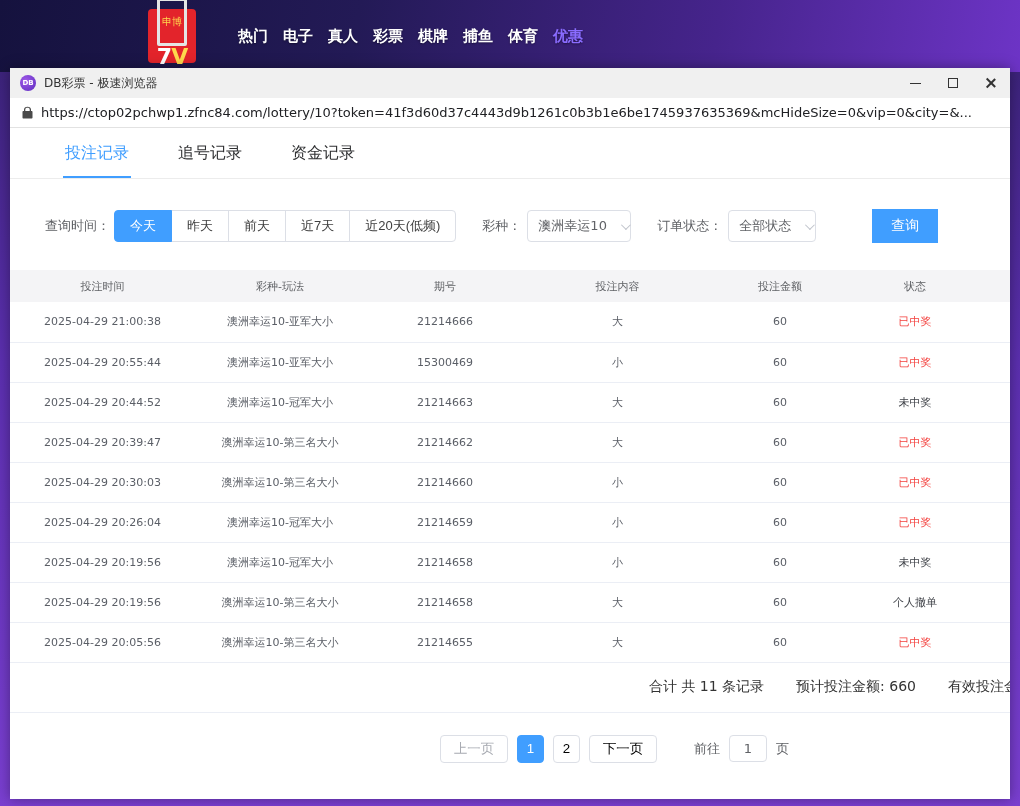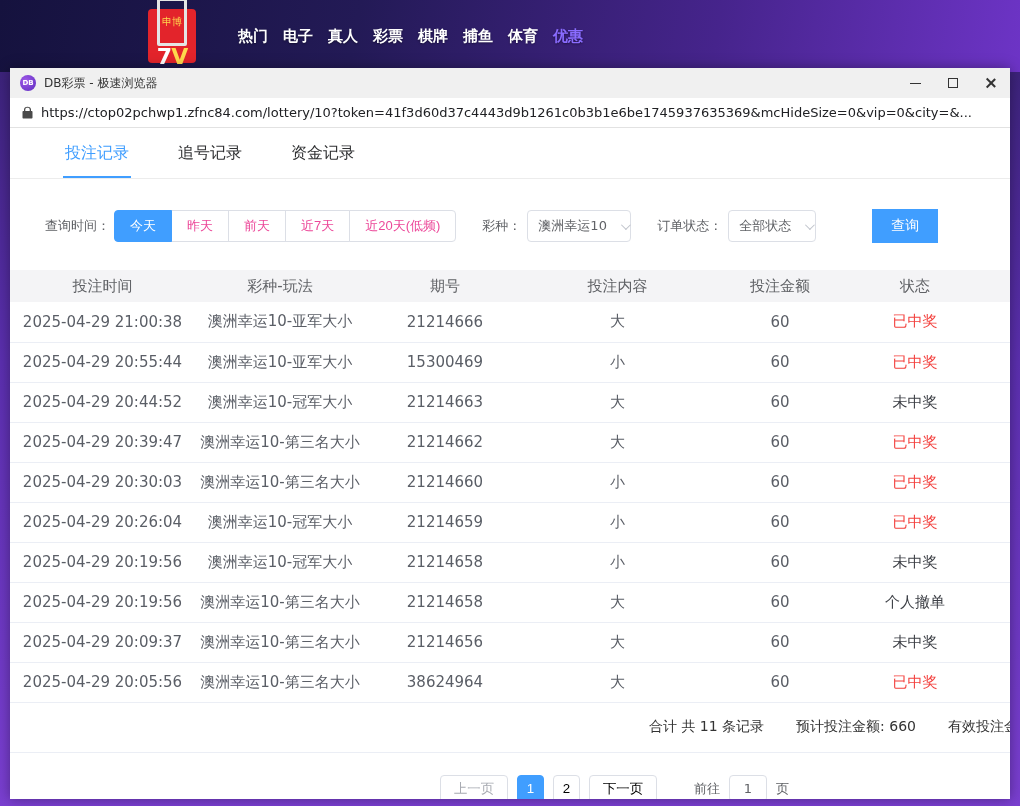--- a/index.html
+++ b/index.html
@@ -52,39 +52,39 @@
   .content { flex:1; background:#fff; overflow:hidden; display:flex; flex-direction:column; }
 
   
   .tabs { display:flex; padding-left:53px; gap:45px; border-bottom:1px solid #ececec; flex:0 0 auto; }
   .tab { font-size:16px; color:#303133; padding:15px 2px 12px; cursor:pointer; border-bottom:2px solid transparent; }
   .tab[data-active="true"] { color:var(--accent,#409eff); border-bottom-color:var(--accent,#409eff); }
 
   
   .filters { display:flex; align-items:center; margin:30px 0 0 35px; font-size:13px; color:#606266; flex:0 0 auto; }
   .btn-group { display:flex; margin-left:4px; }
-  .tbtn { height:32px; line-height:30px; padding:0 15px; border:1px solid #dcdfe6; background:#fff; color:#ec4899;
+  .tbtn { height:32px; line-height:30px; padding:0 15px; border:1px solid #dcdfe6; background:#fff; color:#404040;
     font-size:13px; cursor:pointer; margin-left:-1px; white-space:nowrap; }
   .tbtn:first-child { border-radius:4px 0 0 4px; margin-left:0; }
   .tbtn:last-child { border-radius:0 4px 4px 0; }
   .tbtn[data-active="true"] { background:var(--accent,#409eff); border-color:var(--accent,#409eff); color:#fff; position:relative; z-index:1; }
   .flabel { margin-left:26px; white-space:nowrap; }
   .flabel.first { margin-left:0; }
   .select { height:32px; border:1px solid #dcdfe6; border-radius:4px; display:flex; align-items:center;
     padding:0 10px; margin-left:6px; color:#606266; cursor:pointer; background:#fff; }
   .select .sel-val { white-space:nowrap; }
   .chevron-down { width:7px; height:7px; border-right:1.5px solid #c0c4cc; border-bottom:1.5px solid #c0c4cc;
     transform:rotate(45deg) translateY(-2px); margin-left:14px; flex:0 0 auto; }
   .sel-lottery { width:104px; justify-content:space-between; }
   .sel-status  { width:88px;  justify-content:space-between; }
   .search-btn { margin-left:56px; width:66px; height:34px; background:var(--accent,#409eff); color:#fff; border:none;
     border-radius:0; font-size:14px; cursor:pointer; font-family:Liberation Serif, serif; }
 
   
-  .bet-table { width:100%; border-collapse:collapse; table-layout:fixed; font-size:15px; color:#5a5e66; margin-top:27px; flex:0 0 auto; }
+  .bet-table { width:100%; border-collapse:collapse; table-layout:fixed; font-size:11px; color:#5a5e66; margin-top:27px; flex:0 0 auto; }
   .bet-table thead tr { background:#f4f4f6; }
   .bet-table th { height:32px; font-weight:normal; color:#606266; text-align:center; }
   .bet-table td { height:40px; border-bottom:1px solid #ebeef5; text-align:center; }
   .bet-table td[data-status="win"] { color:var(--win,#f3413e); }
   .bet-table td[data-status="lose"],.bet-table td[data-status="cancel"] { color:#3c3f45; }
 
   
   .summary { height:50px; border-bottom:1px solid #ebeef5; display:flex; align-items:center; justify-content:flex-end;
     gap:32px; font-size:14px; color:#333; margin-right:-22px; flex:0 0 auto; white-space:nowrap; }
 
@@ -264,32 +264,23 @@
         <tr>
           <td>2025-04-29 20:19:56</td>
           <td>澳洲幸运10-第三名大小</td>
           <td>21214658</td>
           <td>大</td>
           <td>60</td>
           <td data-status="cancel">个人撤单</td>
             <td></td>
         </tr>
         <tr>
-          <td>2025-04-29 20:09:37</td>
-          <td>澳洲幸运10-第三名大小</td>
-          <td>21214656</td>
-          <td>大</td>
-          <td>60</td>
-          <td data-status="lose">未中奖</td>
-            <td></td>
-        </tr>
-        <tr>
           <td>2025-04-29 20:05:56</td>
           <td>澳洲幸运10-第三名大小</td>
-          <td>38624964</td>
+          <td>21214655</td>
           <td>大</td>
           <td>60</td>
           <td data-status="win">已中奖</td>
             <td></td>
         </tr>
       </tbody>
     </table>
 
     <div class="summary">
       <span>合计 共 11 条记录</span>

